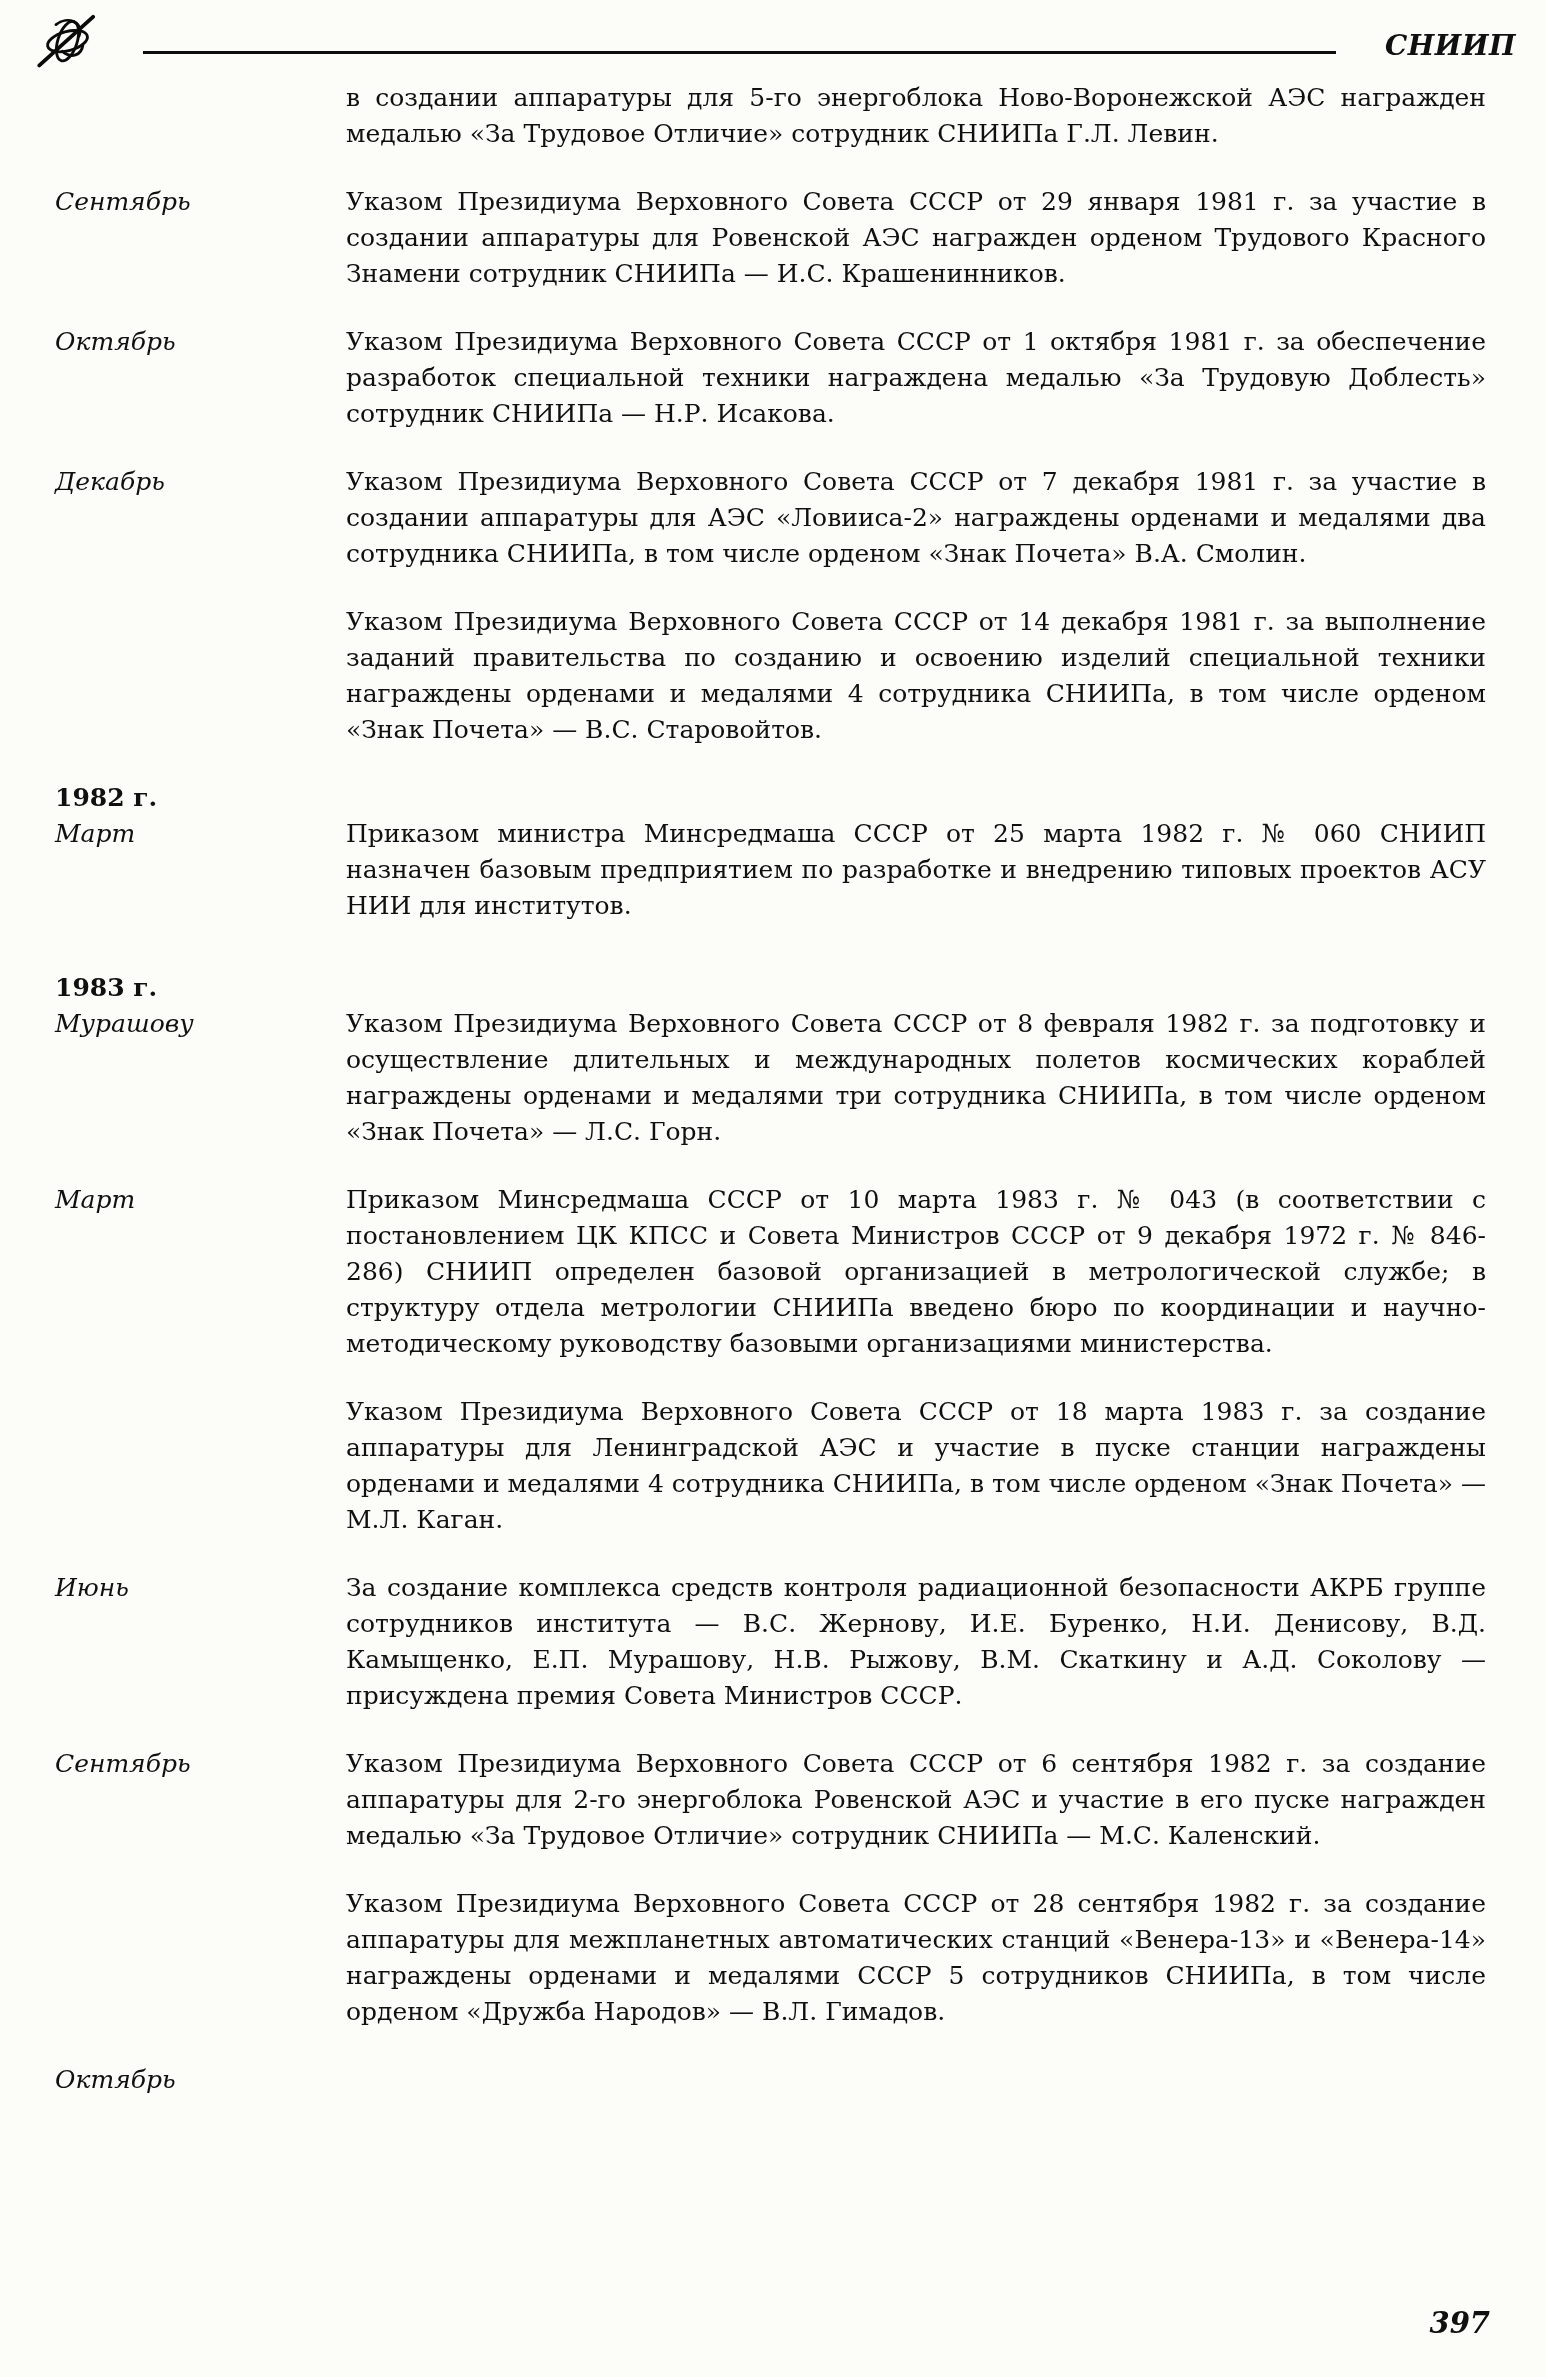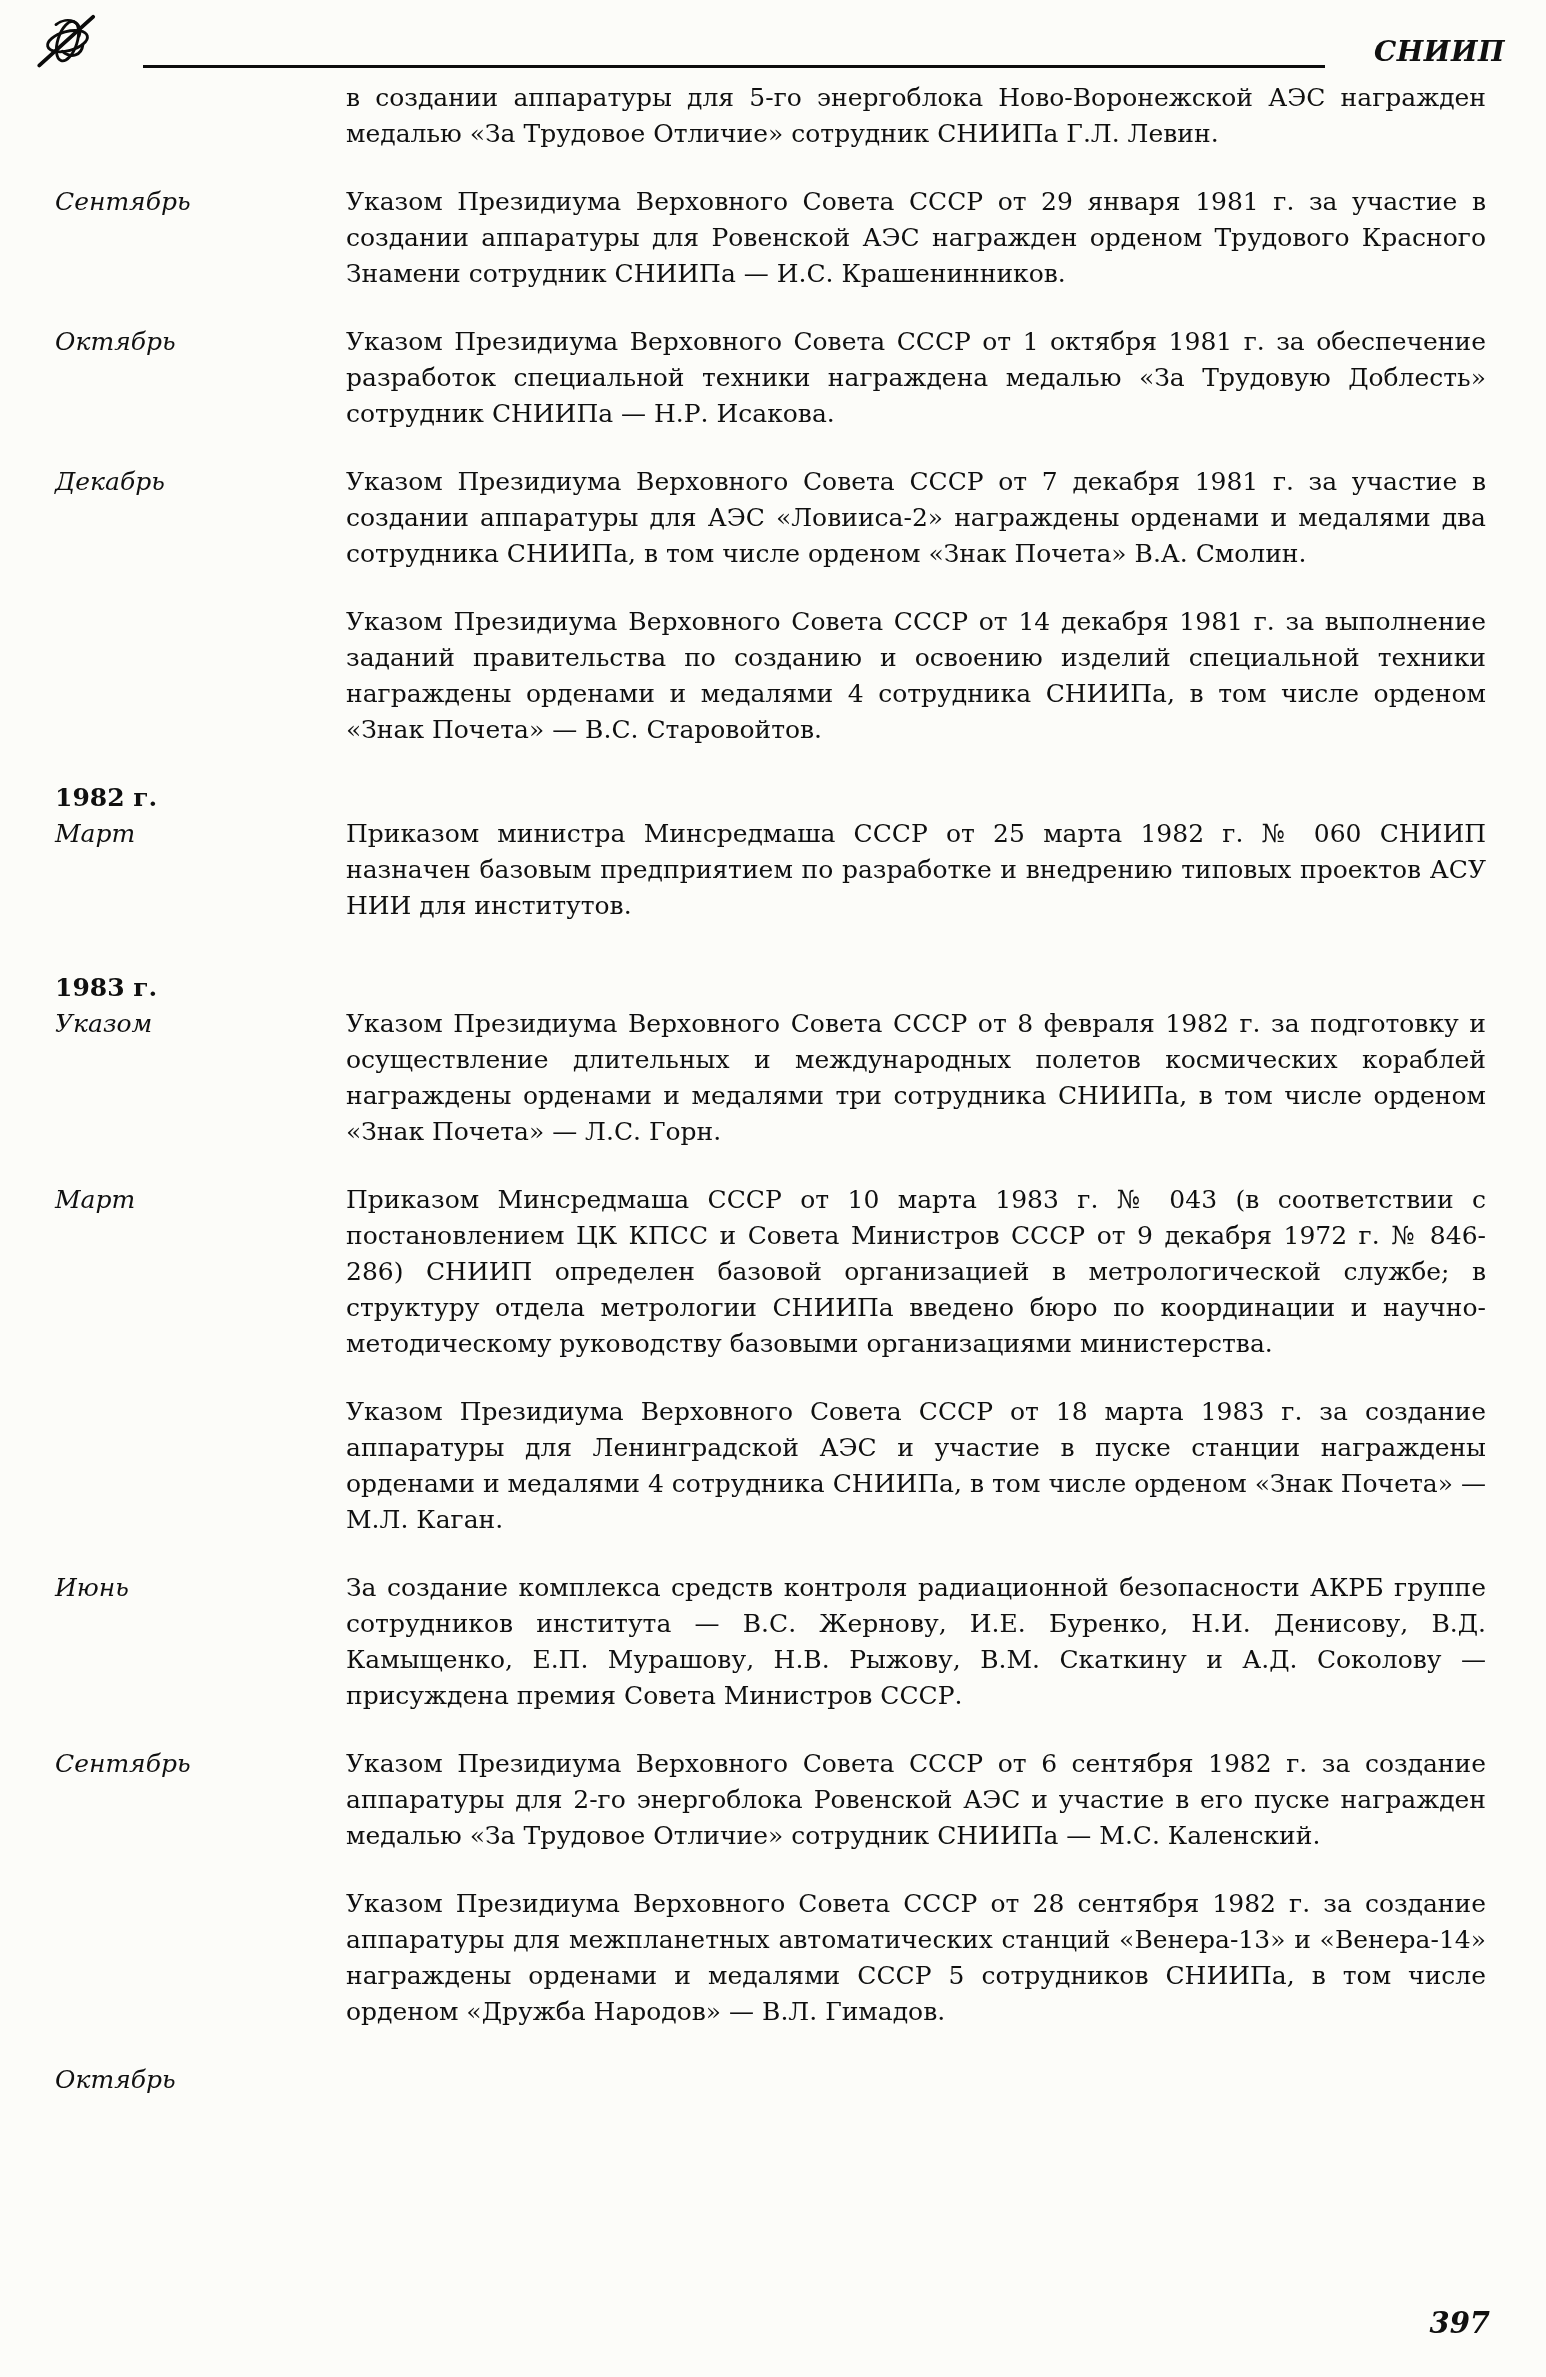--- a/index.html
+++ b/index.html
@@ -13,22 +13,22 @@
     margin: 0 auto;
     background: #fcfcf9;
     position: relative;
     box-sizing: border-box;
     font-family: "DejaVu Serif", "Liberation Serif", serif;
     color: #101010;
     overflow: hidden;
   }
   .header {
     display: flex;
-    align-items: flex-end;
-    padding: 13px 42px 0 34px;
+    align-items: center;
+    padding: 13px 31px 0 34px;
     gap: 32px;
   }
   .logo {
     width: 67px;
     height: 55px;
     flex: none;
   }
   .logo svg { width: 100%; height: 100%; }
   .rule {
     flex: 1;
@@ -131,21 +131,21 @@
       <div class="row">
         <div class="datecol">
           <div class="year">1982 г.</div>
           <div class="month">Март</div>
         </div>
         <div class="text offset">Приказом министра Минсредмаша СССР от 25 марта 1982 г. № 060 СНИИП назначен базовым предприятием по разработке и внедрению типовых проектов АСУ НИИ для институтов.</div>
       </div>
       <div class="row gap">
         <div class="datecol">
           <div class="year">1983 г.</div>
-          <div class="month">Указом</div>
+          <div class="month">Мурашову</div>
         </div>
         <div class="text offset">Указом Президиума Верховного Совета СССР от 8 февраля 1982 г. за подготовку и осуществление длительных и международных полетов космических кораблей награждены орденами и медалями три сотрудника СНИИПа, в том числе орденом «Знак Почета» — Л.С. Горн.</div>
       </div>
       <div class="row">
         <div class="datecol">
           <div class="month">Март</div>
         </div>
         <div class="text">Приказом Минсредмаша СССР от 10 марта 1983 г. № 043 (в соответствии с постановлением ЦК КПСС и Совета Министров СССР от 9 декабря 1972 г. № 846-286) СНИИП определен базовой организацией в метрологической службе; в структуру отдела метрологии СНИИПа введено бюро по координации и научно-методическому руководству базовыми организациями министерства.</div>
       </div>
       <div class="row">

